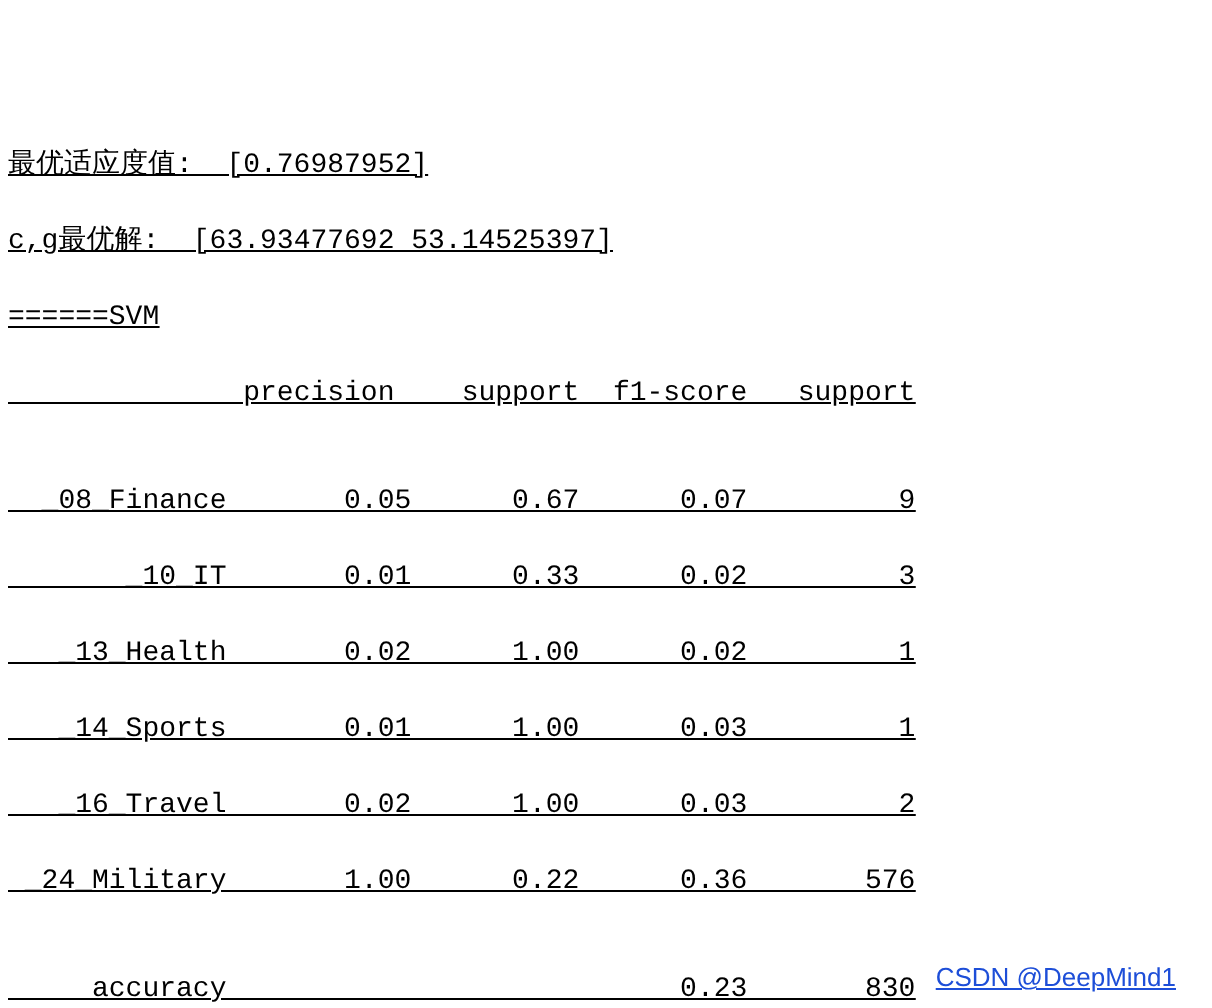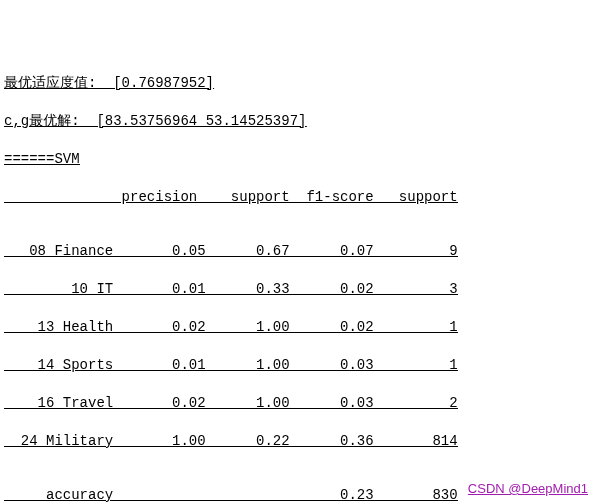--- a/index.html
+++ b/index.html
@@ -12,42 +12,42 @@
       white-space: pre;
       width: 606px;
       height: 504px;
       overflow: hidden;
     }
     .line { display: block; line-height: 22px; }
     .watermark {
       position: absolute;
       right: 18px;
       bottom: 8px;
-      color: #a21caf;
+      color: #1d4ed8;
       font-family: Arial, sans-serif;
       font-size: 13px;
       white-space: normal;
     }
   </style>
 </head>
 <body>
 
 
 
 <span class="line">最优适应度值:  [0.76987952]</span>
-<span class="line">c,g最优解:  [83.53756964 53.14525397]</span>
+<span class="line">c,g最优解:  [63.93477692 53.14525397]</span>
 <span class="line">======SVM</span>
 <span class="line">              precision    support  f1-score   support</span>
 <span class="line"></span>
 <span class="line">  _08_Finance       0.05      0.67      0.07         9</span>
 <span class="line">       _10_IT       0.01      0.33      0.02         3</span>
 <span class="line">   _13_Health       0.02      1.00      0.02         1</span>
 <span class="line">   _14_Sports       0.01      1.00      0.03         1</span>
 <span class="line">   _16_Travel       0.02      1.00      0.03         2</span>
-<span class="line"> _24_Military       1.00      0.22      0.36       814</span>
+<span class="line"> _24_Military       1.00      0.22      0.36       576</span>
 <span class="line"></span>
 <span class="line">     accuracy                           0.23       830</span>
 
 
 <span class="line"></span>
 
 
 
 <div class="watermark">CSDN @DeepMind1</div>
 

